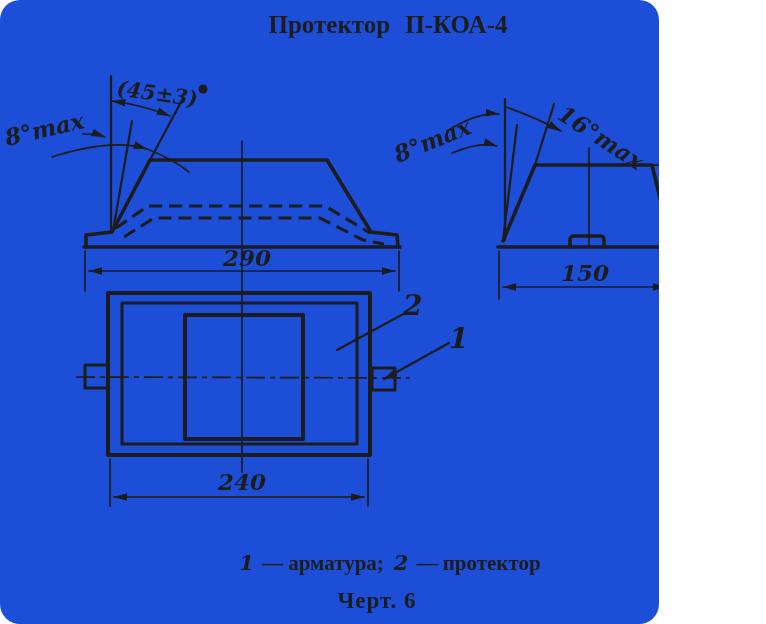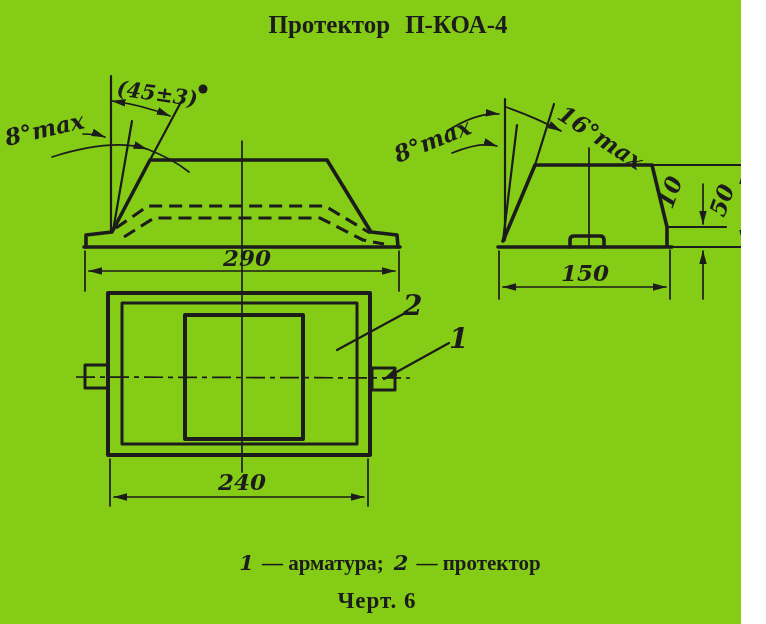--- a/index.html
+++ b/index.html
@@ -1,17 +1,17 @@
 <!DOCTYPE html>
 <html><head>
 <meta charset="utf-8">
 <style>
   html,body{margin:0;padding:0;background:#ffffff;}
-  .page{position:relative;width:741px;height:624px;background:#84cc16;overflow:hidden;
-        font-family:"Liberation Serif",serif;}
+  .page{position:relative;width:659px;height:624px;background:#1d4ed8;overflow:hidden;
+        font-family:"Liberation Serif",serif;border-radius:20px;}
   svg{display:block;}
   text{fill:#1c1c1c;}
   .s-main{stroke:#1c1c1c;stroke-width:3.6;fill:none;stroke-linejoin:round;stroke-linecap:round;}
   .s-med{stroke:#1c1c1c;stroke-width:2.2;fill:none;stroke-linecap:round;}
   .s-thin{stroke:#1c1c1c;stroke-width:1.7;fill:none;stroke-linecap:round;}
   .s-hidden{stroke:#1c1c1c;stroke-width:3.1;fill:none;stroke-dasharray:13 7;stroke-linecap:butt;}
   .s-cl{stroke:#1c1c1c;stroke-width:1.7;fill:none;stroke-dasharray:19 5 5 5;}
   .t-dim{font-family:"DejaVu Serif",serif;font-style:italic;font-weight:bold;font-size:23px;}
   .t-angle{font-family:"DejaVu Serif",serif;font-style:italic;font-weight:bold;font-size:23px;}
   .t-angle-sm{font-family:"DejaVu Serif",serif;font-style:italic;font-weight:bold;font-size:21px;}

